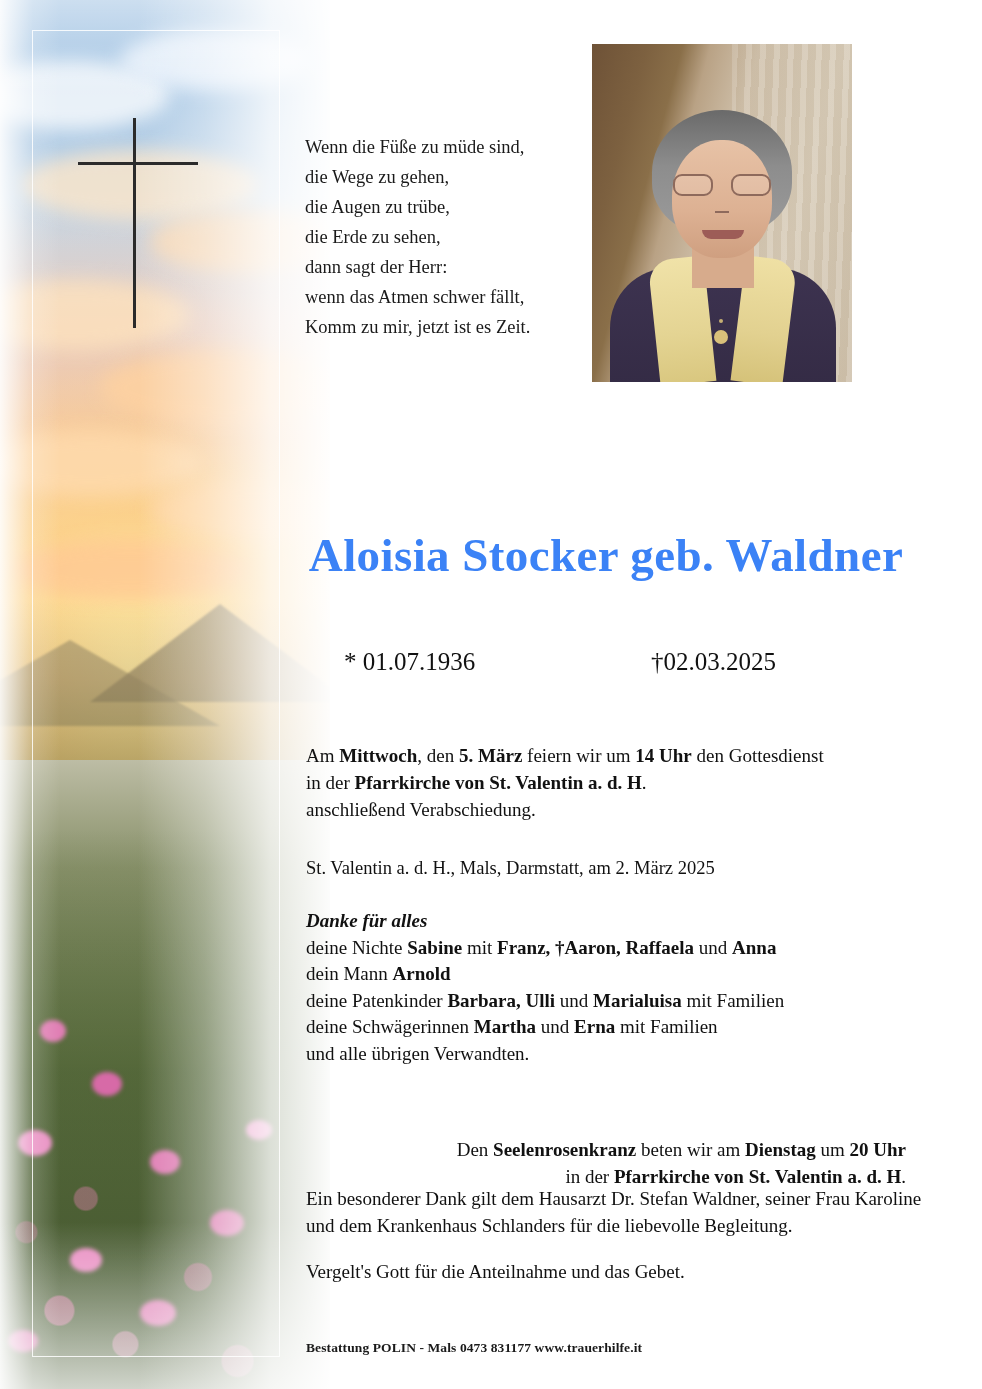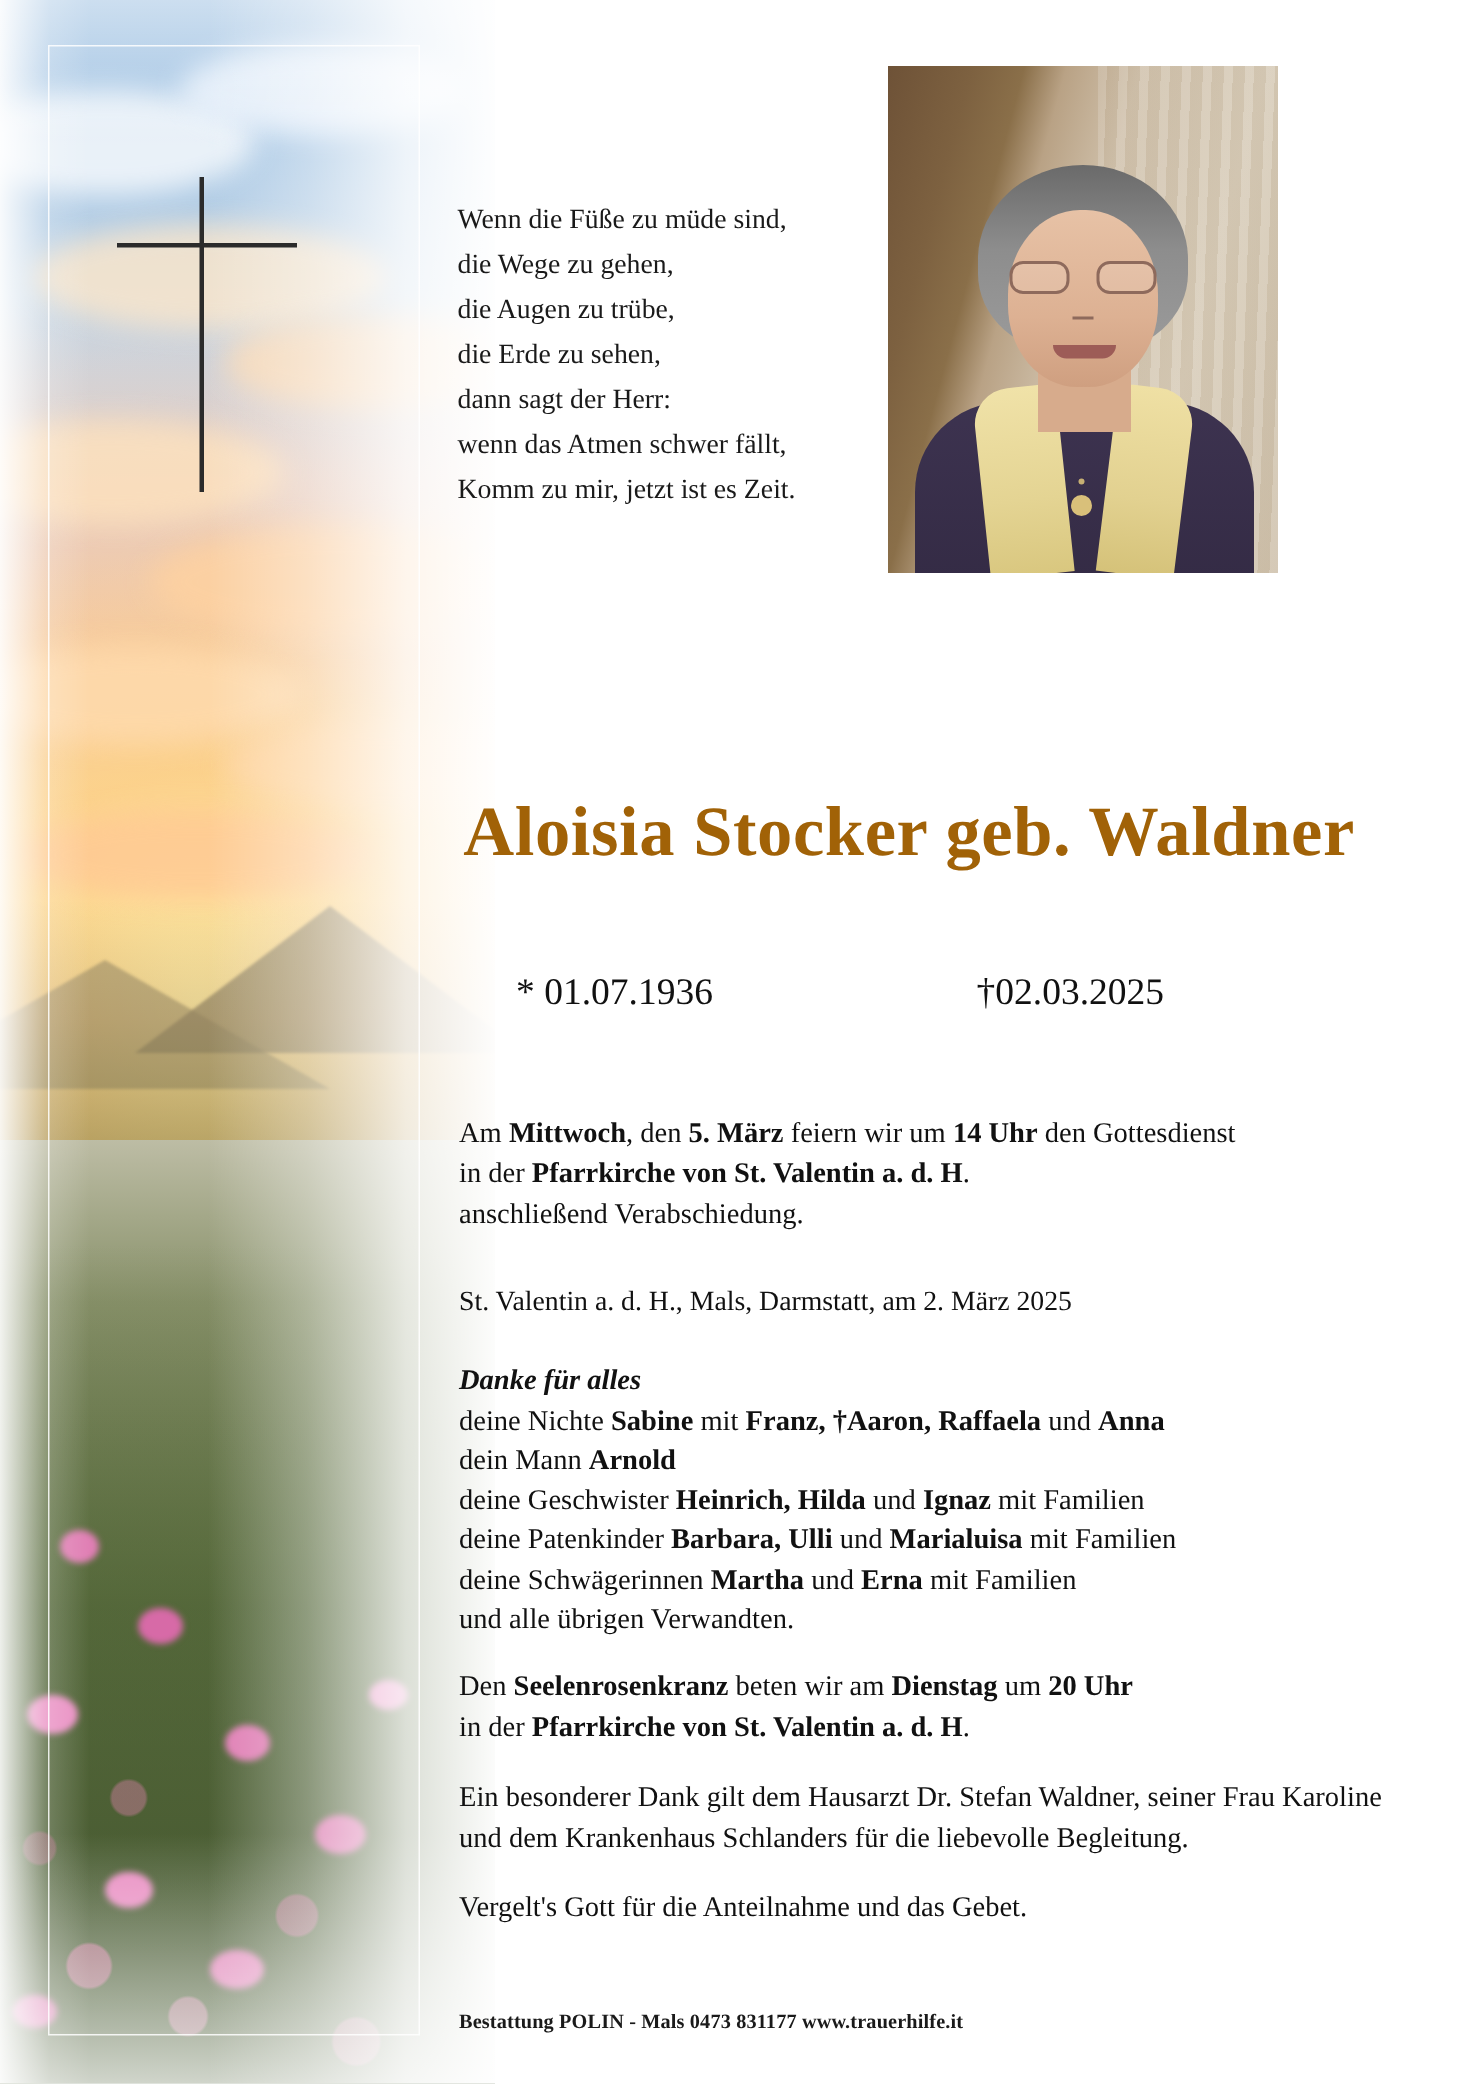--- a/index.html
+++ b/index.html
@@ -238,21 +238,21 @@
   }
 
   .name {
     position: absolute;
     left: 306px; top: 528px;
     width: 600px;
     text-align: center;
     font-size: 47px;
     font-weight: bold;
     letter-spacing: 0.4px;
-    color: #a16207;
+    color: #3b82f6;
     white-space: nowrap;
   }
 
   .dates {
     position: absolute;
     left: 306px; top: 648px;
     width: 560px;
     font-size: 25px;
     color: #111;
   }
@@ -262,21 +262,21 @@
   .block {
     position: absolute;
     left: 306px;
     font-size: 19px;
     line-height: 27px;
     color: #111;
   }
   .b-service { top: 742px; width: 600px; }
   .b-place   { top: 855px; width: 600px; font-size: 18.5px; }
   .b-thanks  { top: 908px; width: 620px; line-height: 26.5px; }
-  .b-rosary  { top: 1111px; width: 600px; }
+  .b-rosary  { top: 1136px; width: 600px; text-align: right; }
   .b-doctor  { top: 1186px; width: 640px; line-height: 26.5px; }
   .b-final   { top: 1258px; width: 600px; }
 
   .b-thanks .head { font-weight: bold; font-style: italic; }
 
   .footer {
     position: absolute;
     left: 306px; top: 1340px;
     font-size: 13.5px;
     font-weight: bold;
@@ -375,21 +375,20 @@
       <div><span>in der </span><b>Pfarrkirche von St. Valentin a. d. H</b><span>.</span></div>
       <div>anschließend Verabschiedung.</div>
     </div>
 
     <div class="block b-place">St. Valentin a. d. H., Mals, Darmstatt, am 2. März 2025</div>
 
     <div class="block b-thanks">
       <div class="head">Danke für alles</div>
       <div><span>deine Nichte </span><b>Sabine</b><span> mit </span><b>Franz, †Aaron, Raffaela</b><span> und </span><b>Anna</b></div>
       <div><span>dein Mann </span><b>Arnold</b><span></span></div>
-      <div><span>deine Geschwister </span><b>Heinrich, Hilda</b><span> und </span><b>Ignaz</b><span> mit Familien</span></div>
       <div><span>deine Patenkinder </span><b>Barbara, Ulli</b><span> und </span><b>Marialuisa</b><span> mit Familien</span></div>
       <div><span>deine Schwägerinnen </span><b>Martha</b><span> und </span><b>Erna</b><span> mit Familien</span></div>
       <div><span>und alle übrigen Verwandten.</span></div>
     </div>
 
     <div class="block b-rosary">
       <div><span>Den </span><b>Seelenrosenkranz</b><span> beten wir am </span><b>Dienstag</b><span> um </span><b>20 Uhr</b></div>
       <div><span>in der </span><b>Pfarrkirche von St. Valentin a. d. H</b><span>.</span></div>
     </div>
 

